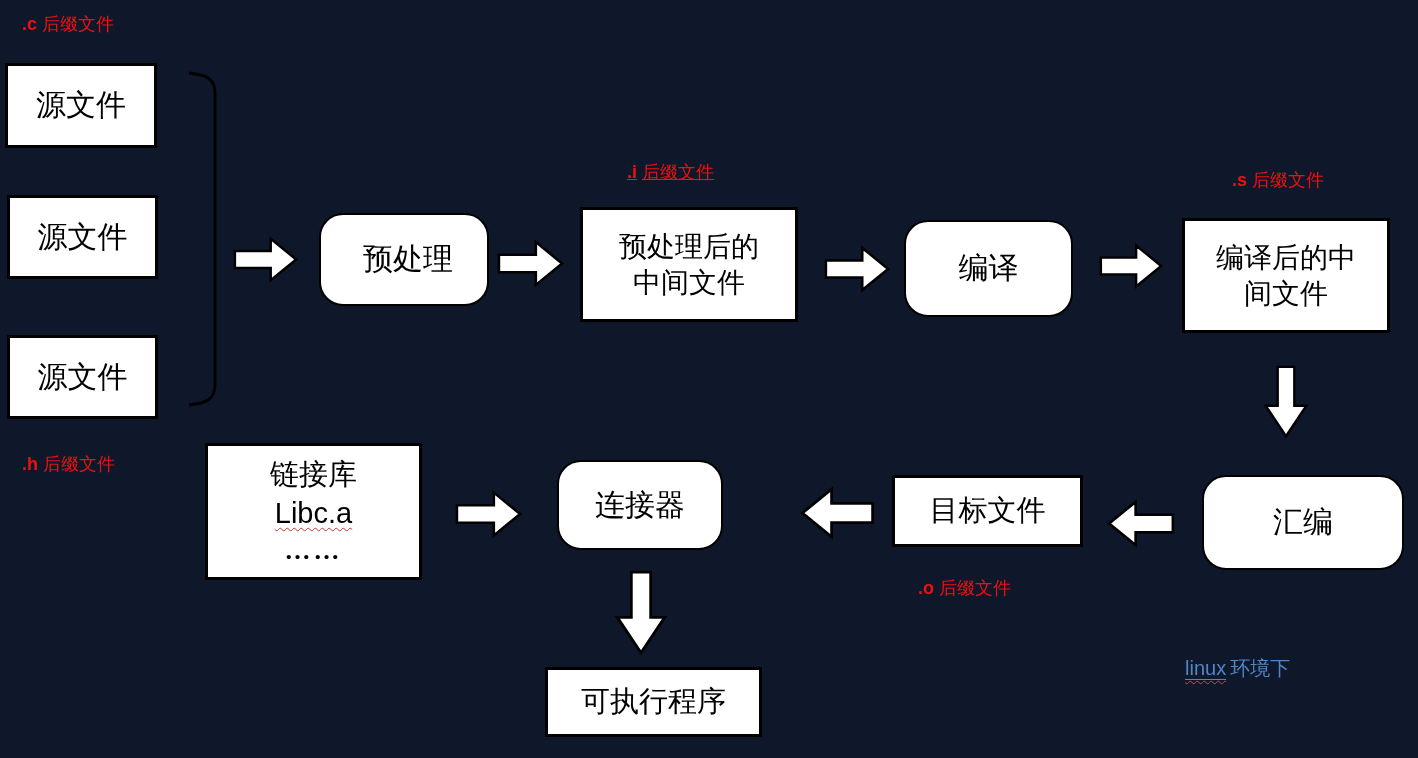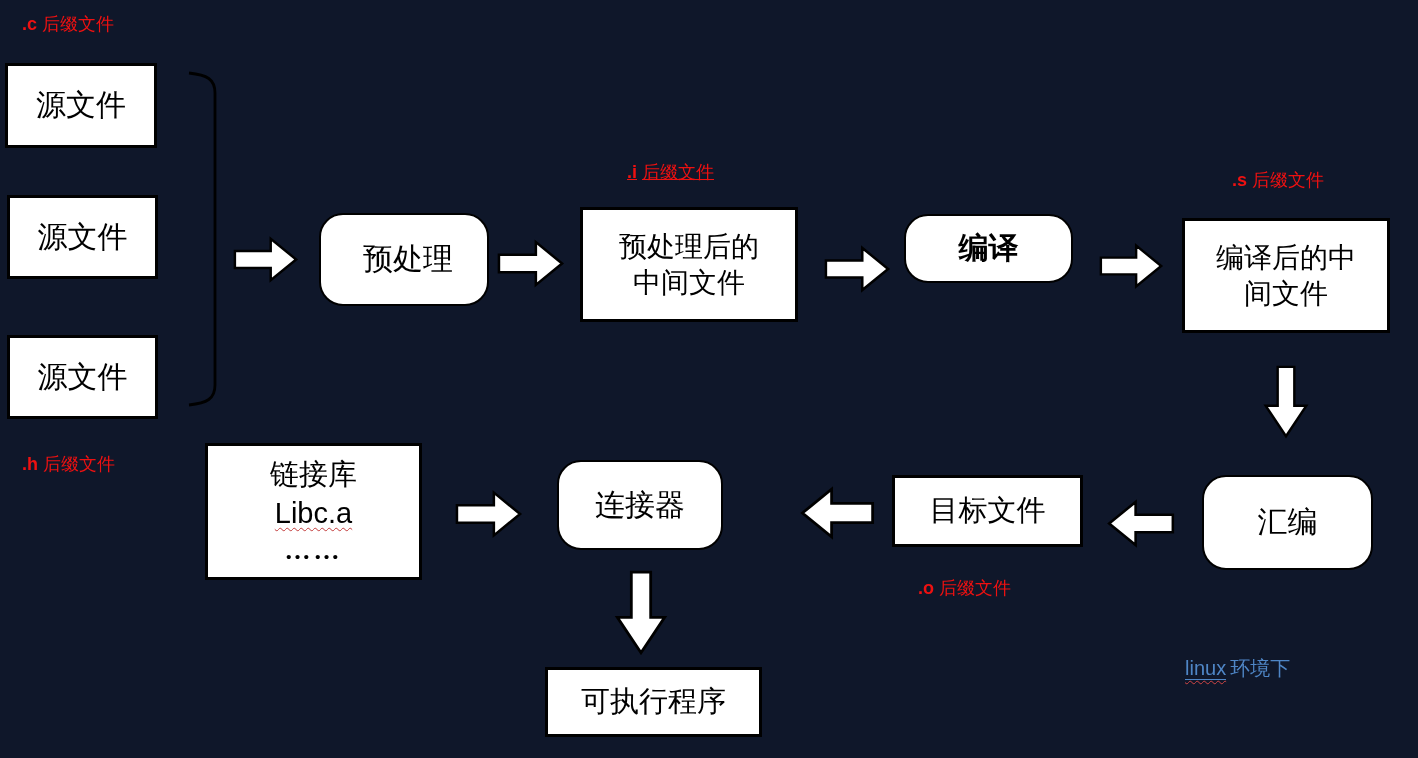--- a/index.html
+++ b/index.html
@@ -125,38 +125,38 @@
 
   <div class="node fs28" style="left:580px;top:207px;width:218px;height:115px;">
     <div>预处理后的</div>
     <div>中间文件</div>
   </div>
 
   <svg class="arrow shape" style="left:824px;top:245px;" width="67" height="48" viewBox="0 0 70 50">
       <use href="#arrow-right-shape"></use>
     </svg>
 
-  <div class="node rounded fs30" style="left:904px;top:214px;width:169px;height:69px;font-weight:bold;">
+  <div class="node rounded fs30" style="left:904px;top:220px;width:169px;height:97px;">
     <span>编译</span>
   </div>
 
   <svg class="arrow shape" style="left:1099px;top:242px;" width="65" height="48" viewBox="0 0 70 50">
       <use href="#arrow-right-shape"></use>
     </svg>
 
   <div class="node fs28" style="left:1182px;top:218px;width:208px;height:115px;">
     <div>编译后的中</div>
     <div>间文件</div>
   </div>
 
   <svg class="arrow shape" style="left:1258px;top:365px;" width="56" height="74" viewBox="0 0 50 80">
       <use href="#arrow-down-shape"></use>
     </svg>
 
-  <div class="node rounded fs30" style="left:1202px;top:475px;width:171px;height:95px;">
+  <div class="node rounded fs30" style="left:1202px;top:475px;width:202px;height:95px;">
     <span>汇编</span>
   </div>
 
   <svg class="arrow shape flip" style="left:1103px;top:499px;" width="75" height="49" viewBox="0 0 70 50">
       <use href="#arrow-right-shape"></use>
     </svg>
 
   <div class="node" style="left:892px;top:475px;width:191px;height:72px;font-size:29px;">
     <span>目标文件</span>
   </div>

